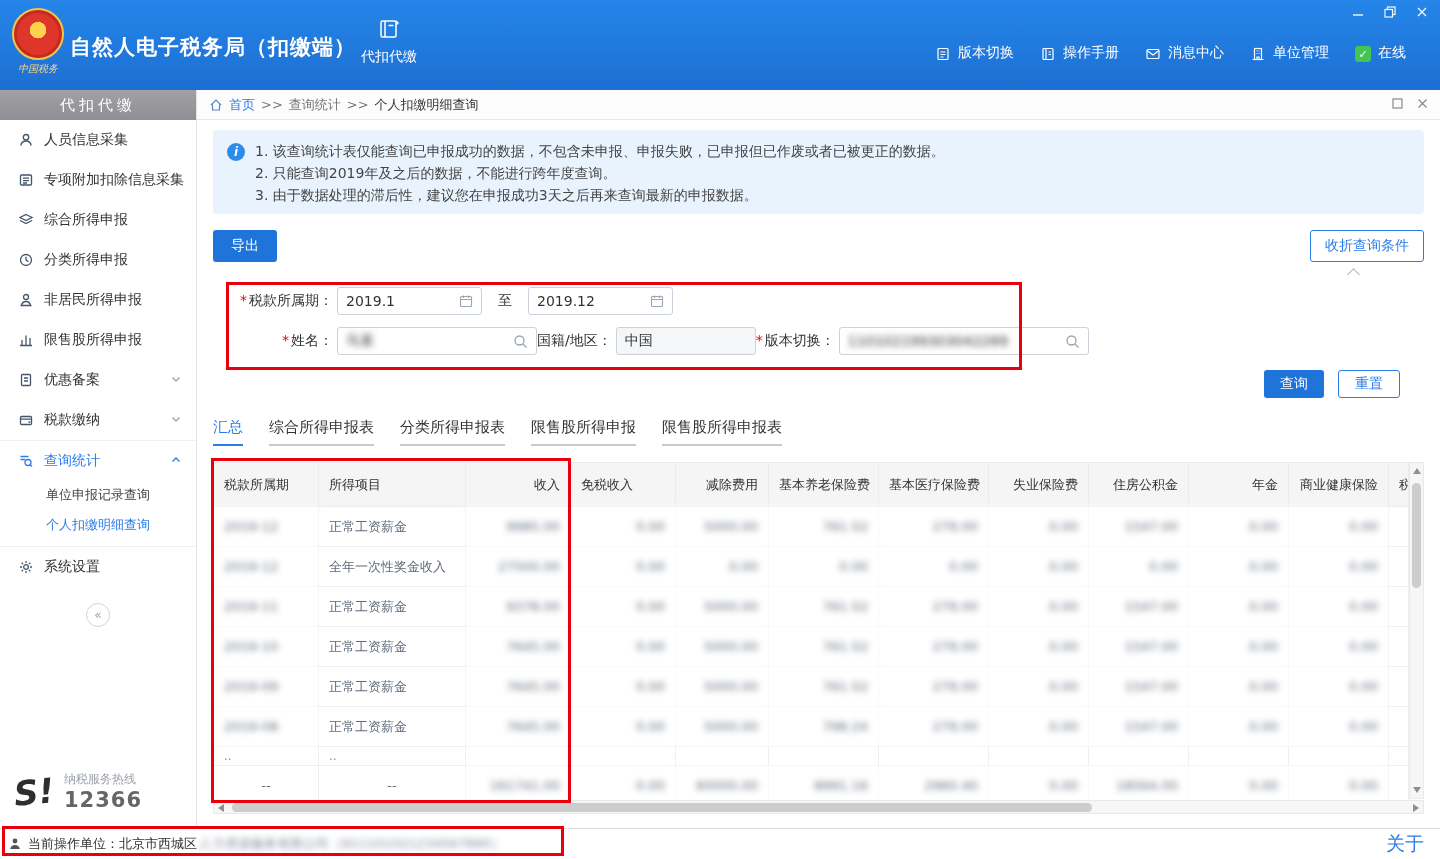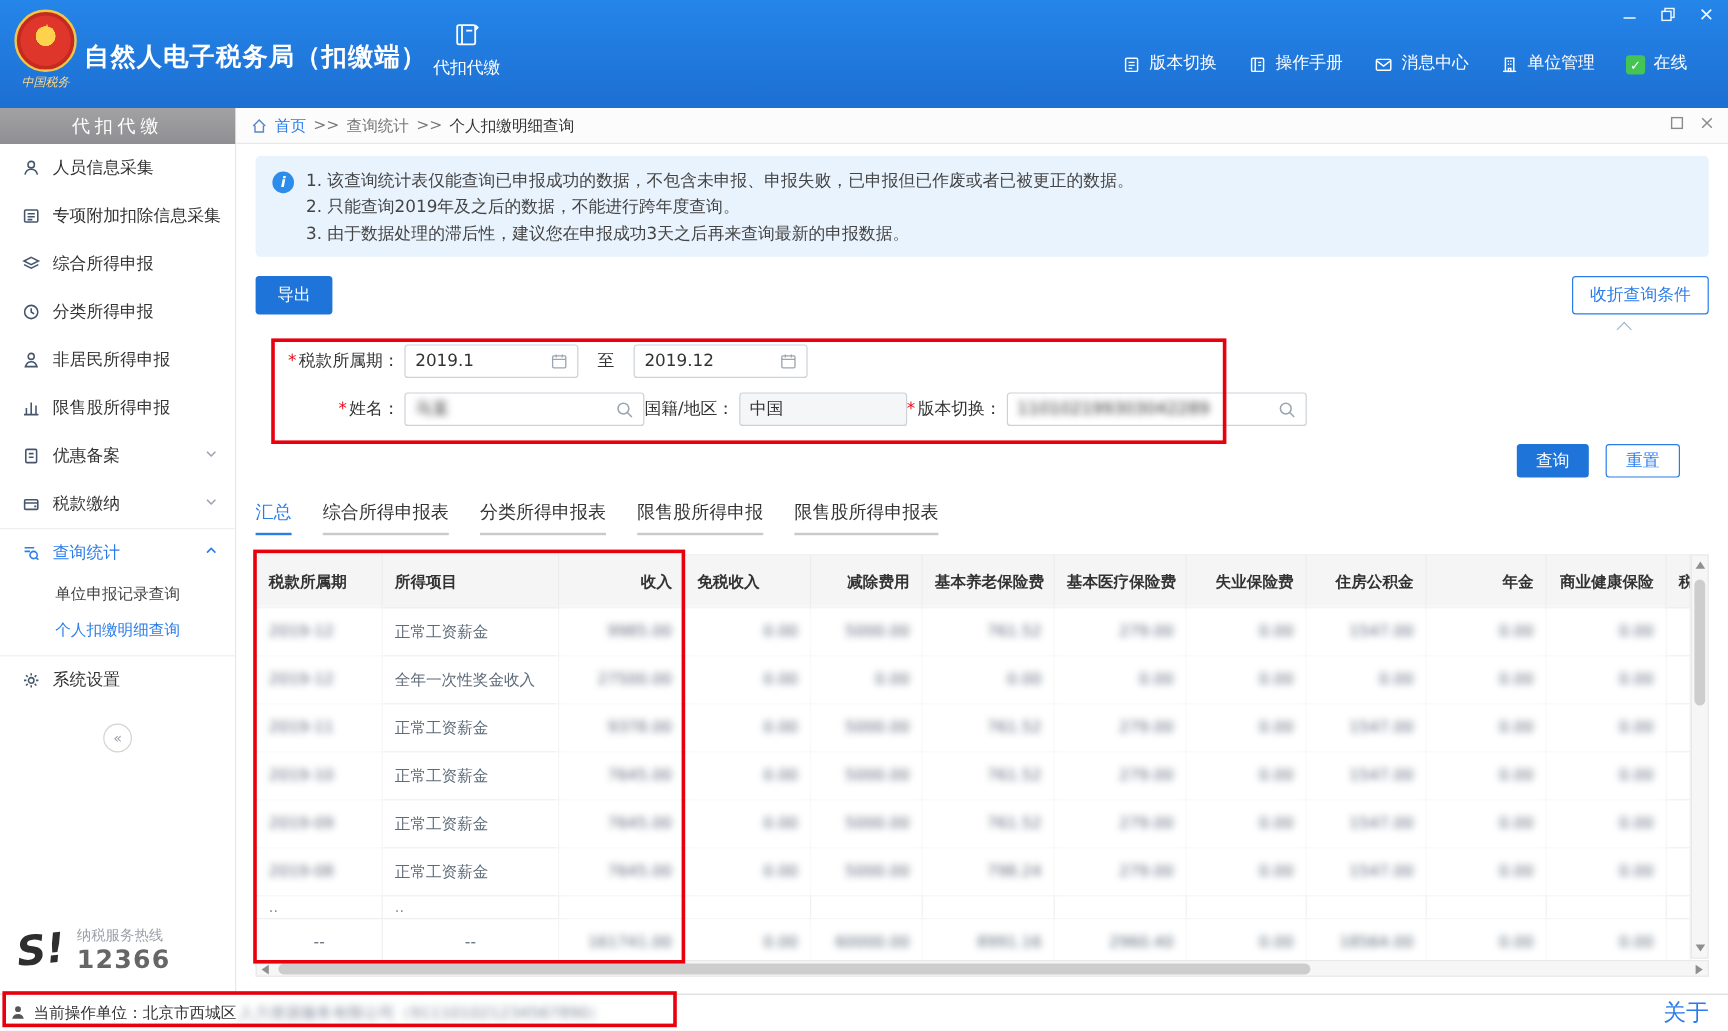--- a/index.html
+++ b/index.html
@@ -71,21 +71,21 @@
   .action-row{display:flex;justify-content:flex-end;gap:14px;margin-top:14px;margin-right:24px;height:30px;}
   .btn-sm{height:28px;padding:0 16px;}
 
   .tabs{display:flex;gap:26px;margin-top:18px;height:30px;align-items:flex-start;}
   .tab{font-size:15px;color:#333;padding-bottom:7px;border-bottom:2px solid #c9c9c9;cursor:pointer;white-space:nowrap;}
   .tab.active{color:#2b7ce9;border-bottom-color:#2b7ce9;}
 
   
   .table-zone{position:relative;margin-top:14px;width:1211px;height:352px;}
   table.results{position:absolute;left:0;top:0;width:1196px;table-layout:fixed;border-collapse:collapse;}
-  .results th{background:#f5f5f5;height:44px;font-size:13px;font-weight:bold;color:#333;border:1px solid #ececec;padding:0 10px;overflow:hidden;white-space:nowrap;}
+  .results th{background:#f5f5f5;height:44px;font-size:13px;font-weight:normal;color:#333;border:1px solid #ececec;padding:0 10px;overflow:hidden;white-space:nowrap;}
   .results td{height:40px;font-size:13px;color:#5f6b7a;border:1px solid #efefef;padding:0 10px;overflow:hidden;white-space:nowrap;background:#fff;}
   .results tr.clipped td{height:13px;line-height:18px;font-size:12px;color:#889;padding:0 10px;}
   .results tfoot td{border-top:1px solid #dcdcdc;}
   .results tfoot td:first-child,.results tfoot td:nth-child(2){text-align:center !important;}
   .blur{filter:blur(3px);color:#7f8a99;}
   .blur-light{filter:blur(3px);color:#b9bfc9;}
 
   .vscroll{position:absolute;top:0;right:0;width:15px;height:337px;background:#f6f6f6;border:1px solid #e9e9e9;}
   .vthumb{position:absolute;left:2px;right:2px;top:20px;height:105px;background:#cdcdcd;border-radius:5px;cursor:grab;}
   .tri-up{width:0;height:0;border-left:4px solid transparent;border-right:4px solid transparent;border-bottom:6px solid #8f8f8f;margin:5px auto 0 auto;}

